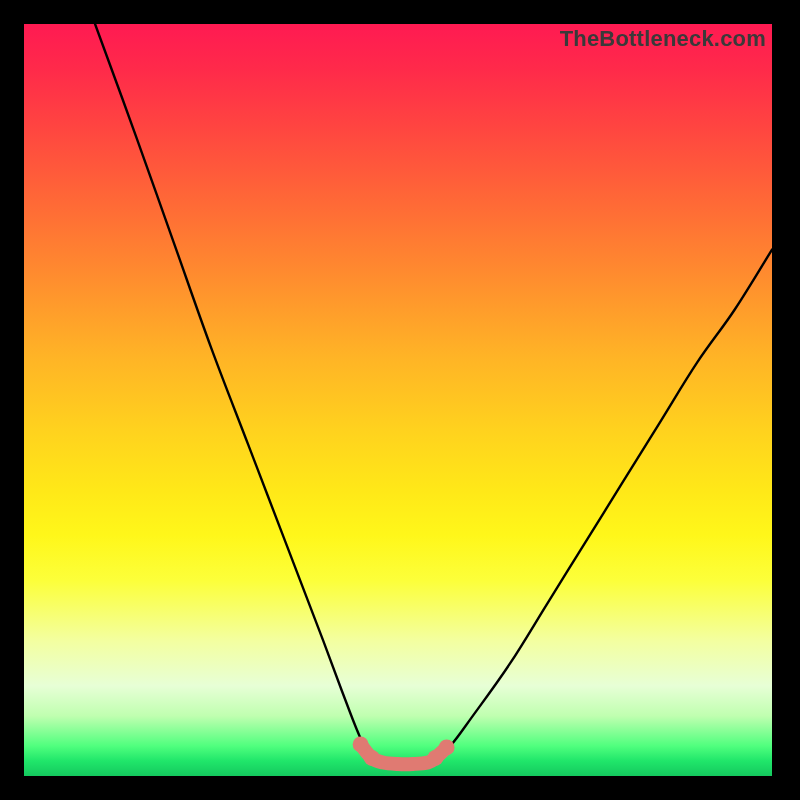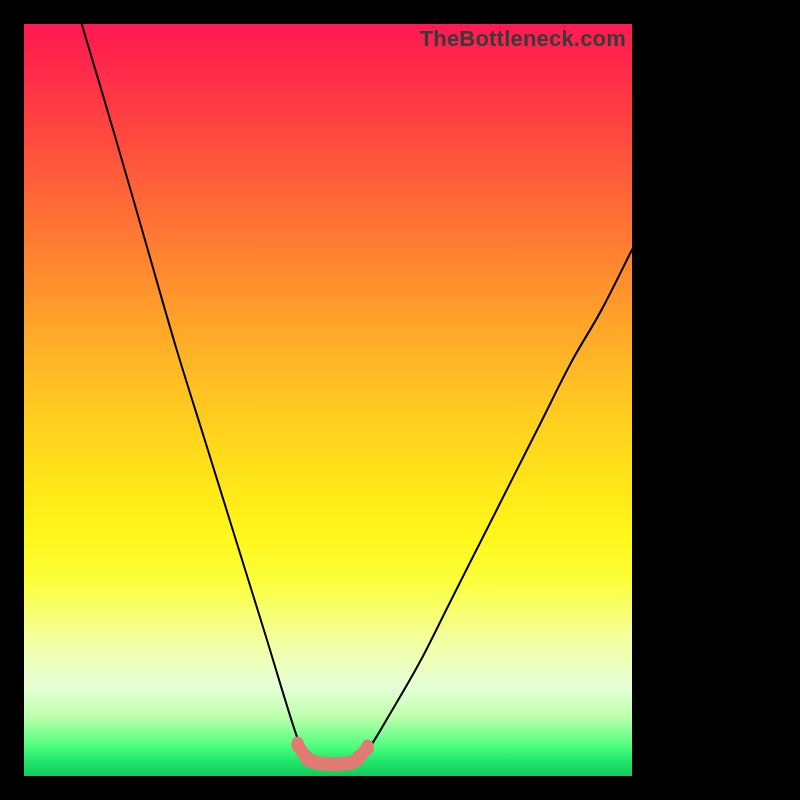--- a/index.html
+++ b/index.html
@@ -14,21 +14,21 @@
   .frame {
     position: relative;
     width: 800px;
     height: 800px;
     background: #000;
   }
   .plot-area {
     position: absolute;
     left: 24px;
     top: 24px;
-    width: 608px;
+    width: 748px;
     height: 752px;
     overflow: hidden;
   }
   .gradient {
     position: absolute;
     left: 0;
     top: 0;
     width: 100%;
     height: 100%;
     background: linear-gradient(

